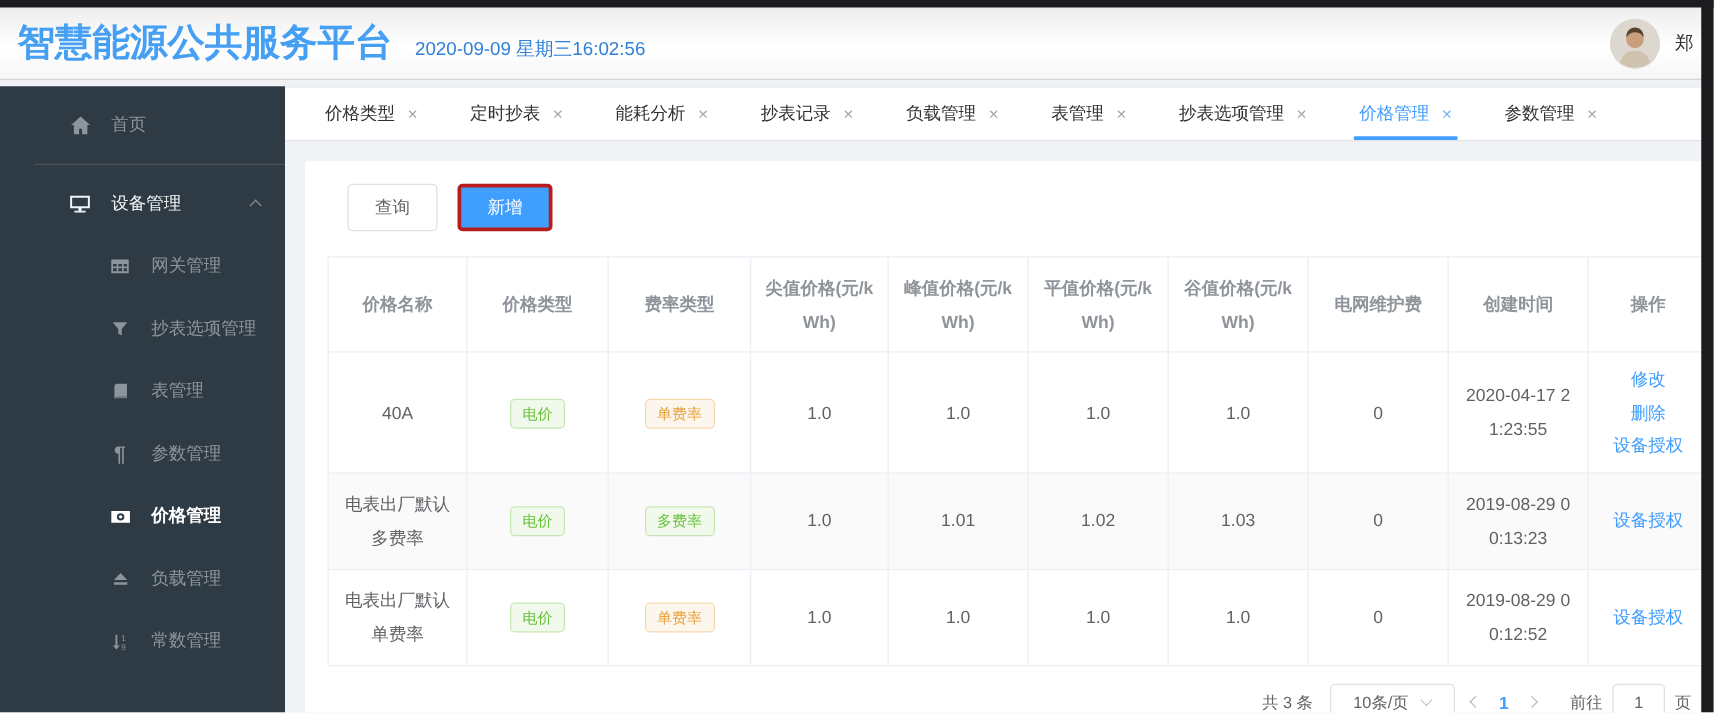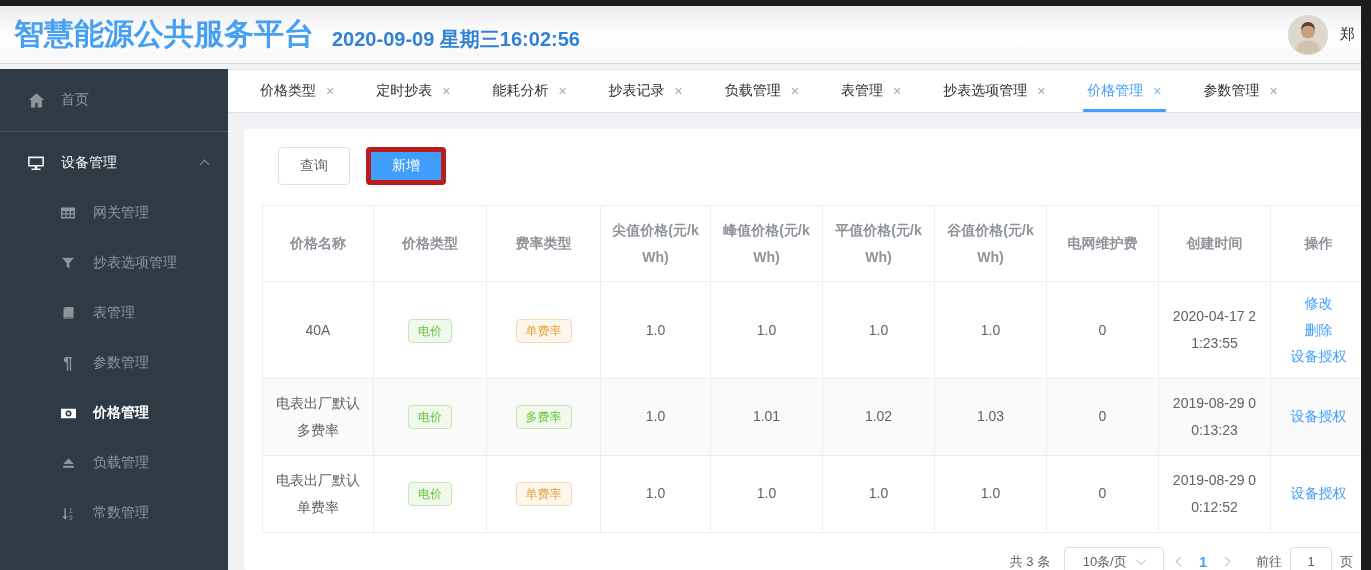--- a/index.html
+++ b/index.html
@@ -16,31 +16,31 @@
   .right-strip { position:absolute; top:0; right:0; width:10px; height:100%; background:#1c1c1e; z-index:40; }
 
   
   .header {
     position:absolute; top:6px; left:0; right:0; height:58px;
     background:linear-gradient(#ededed,#ffffff 55%,#f6f6f6);
     border-bottom:1px solid #d6d6d6;
     display:flex; align-items:center; z-index:10;
   }
   .app-title { font-size:30px; font-weight:bold; color:#459ff3; margin-left:14px; white-space:nowrap; }
-  .datetime { font-size:20px; font-weight:bold; color:#3181d8; margin-left:18px; margin-top:10px; white-space:nowrap; }
+  .datetime { font-size:15px; font-weight:normal; color:#3181d8; margin-left:18px; margin-top:10px; white-space:nowrap; }
   .user-area { margin-left:auto; display:flex; align-items:center; margin-right:16px; }
   .avatar { width:40px; height:40px; border-radius:50%; overflow:hidden; flex-shrink:0; background:#ddd; }
   .avatar svg { display:block; }
   .username { font-size:15px; color:#333; margin-left:12px; white-space:nowrap; }
 
   
   .app { position:absolute; top:69px; left:0; right:0; bottom:0; display:flex; }
 
   
-  .sidebar { width:228px; flex-shrink:0; background:#2e3b45; padding-top:6px; overflow:hidden; }
+  .sidebar { width:228px; flex-shrink:0; background:#2e3b45; padding-top:6px; overflow:hidden;padding-left:28px; }
   .side-item {
     height:50px; display:flex; align-items:center;
     padding-left:26px; font-size:14px; color:#8c959c; cursor:pointer; white-space:nowrap;
   }
   .side-item .s-icon { width:20px; margin-right:15px; display:flex; justify-content:center; align-items:center; }
   .side-item.sub { padding-left:58px; }
   .side-item.parent-open { color:#f2f4f5; }
   .side-item.active { color:#ffffff; font-weight:bold; }
   .side-divider { height:1px; background:rgba(255,255,255,0.13); margin:6px 0; }
   .chev { display:inline-block; width:7px; height:7px; border-left:1.6px solid currentColor; border-bottom:1.6px solid currentColor; }
@@ -69,21 +69,21 @@
 
   
   .toolbar { display:flex; align-items:center; margin-bottom:20px; }
   .search-input {
     width:198px; height:38px; border:1px solid #dcdfe6; border-radius:4px;
     padding:0 15px; font-size:14px; color:#606266; outline:none; font-family:inherit;
   }
   .search-input::placeholder { color:#c0c4cc; }
   .btn { height:38px; padding:0 21px; border-radius:4px; font-size:14px; cursor:pointer; font-family:inherit; }
   .btn-default { background:#fff; border:1px solid #dcdfe6; color:#606266; margin-left:16px; }
-  .btn-primary { background:#409eff; border:5px solid #b91c1c; color:#fff; margin-left:16px; }
+  .btn-primary { background:#409eff; border:3px solid #b91c1c; color:#fff; margin-left:16px; }
 
   
   table { width:100%; border-collapse:collapse; table-layout:fixed; }
   th, td { border:1px solid #ebeef5; text-align:center; padding:8px 10px; word-break:break-all; }
   th { color:#8f949b; font-size:14px; font-weight:bold; height:76px; line-height:1.9; }
   td { color:#606266; font-size:14px; height:77px; line-height:1.9; }
   tr.striped td { background:#fafafa; }
   .tag { display:inline-block; height:24px; line-height:22px; padding:0 9px; border-radius:4px; font-size:12px; border:1px solid transparent; }
   .tag-success { color:#67c23a; background:#f0f9eb; border-color:#c8e6b5; }
   .tag-warning { color:#e6a23c; background:#fdf6ec; border-color:#f5dab1; }

